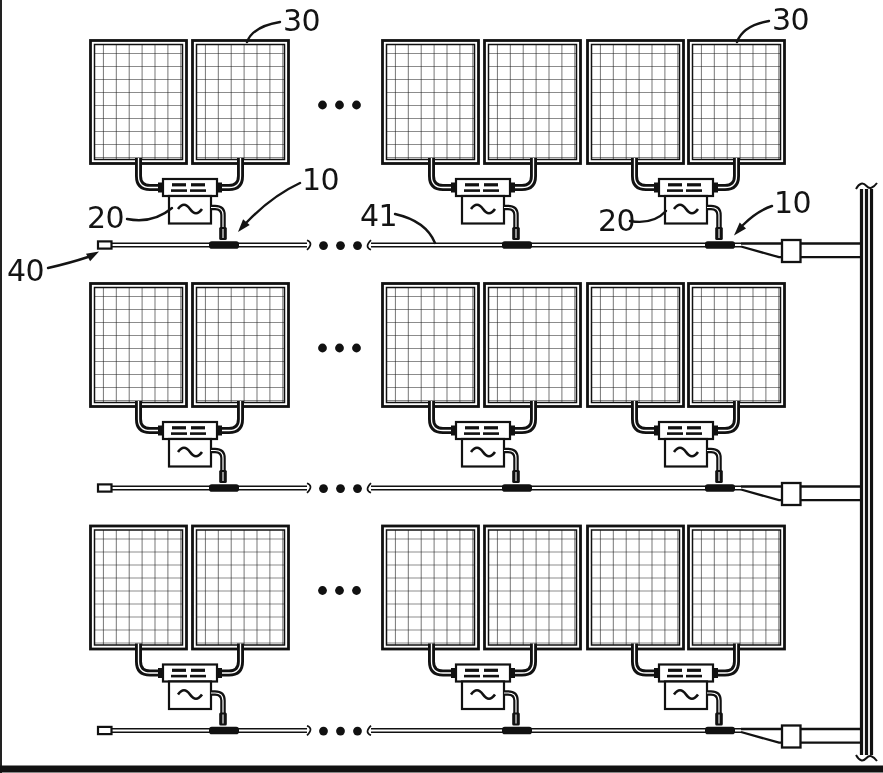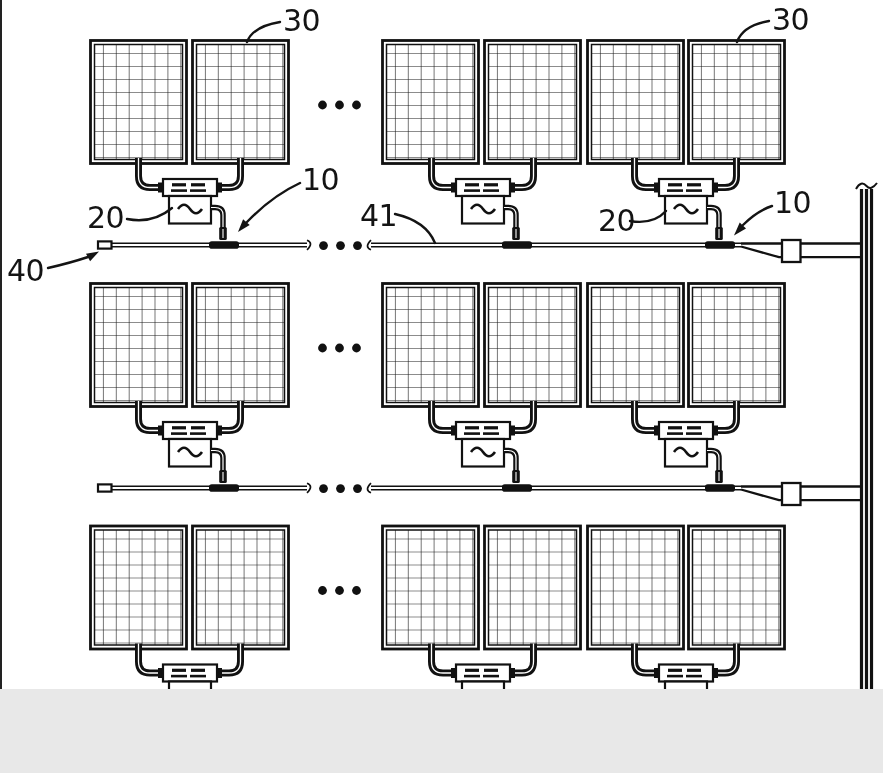--- a/index.html
+++ b/index.html
@@ -1,18 +1,18 @@
 <!DOCTYPE html>
 <html><head>
 <meta charset="utf-8">
 <style>
   html,body{margin:0;padding:0;background:#e8e8e8;}
   .stage{
     position:relative;
-    width:883px;height:689px;
+    width:883px;height:773px;
     background:#ffffff;
     overflow:hidden;
     font-family:"DejaVu Sans", sans-serif;
   }
   svg{display:block;}
   text.ref{
     font-family:"DejaVu Sans", sans-serif;
     font-size:30px;
     letter-spacing:-0.5px;
     fill:#141414;

